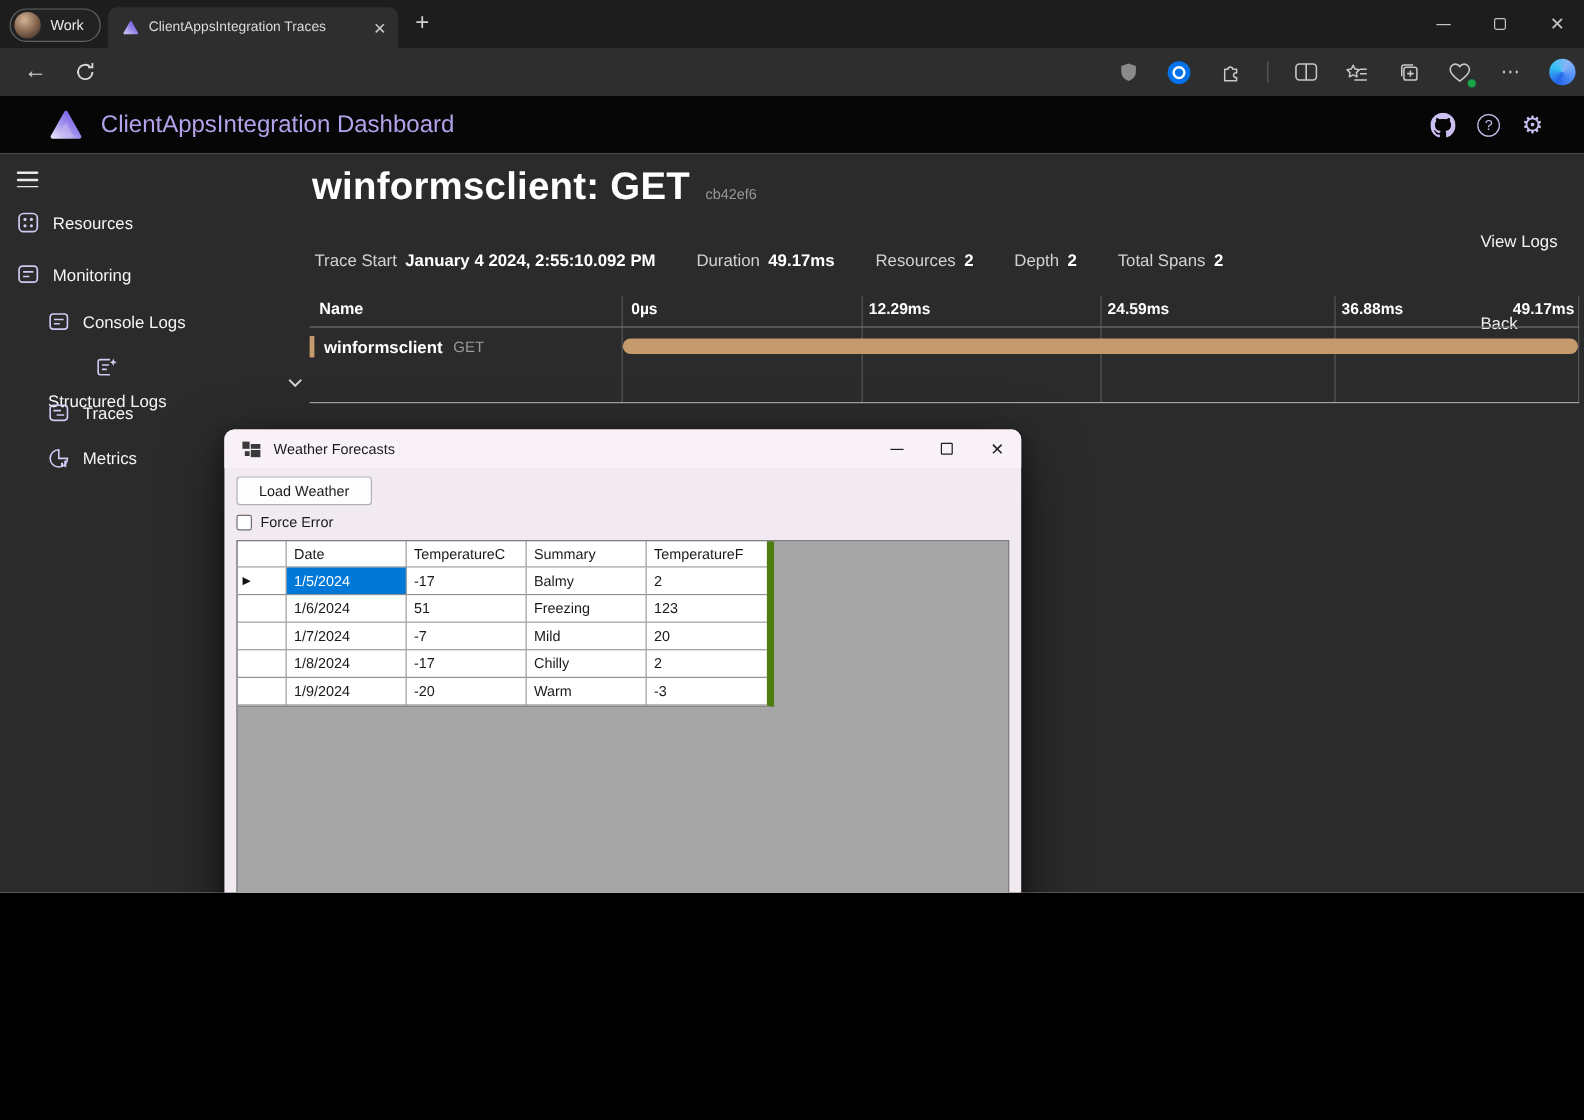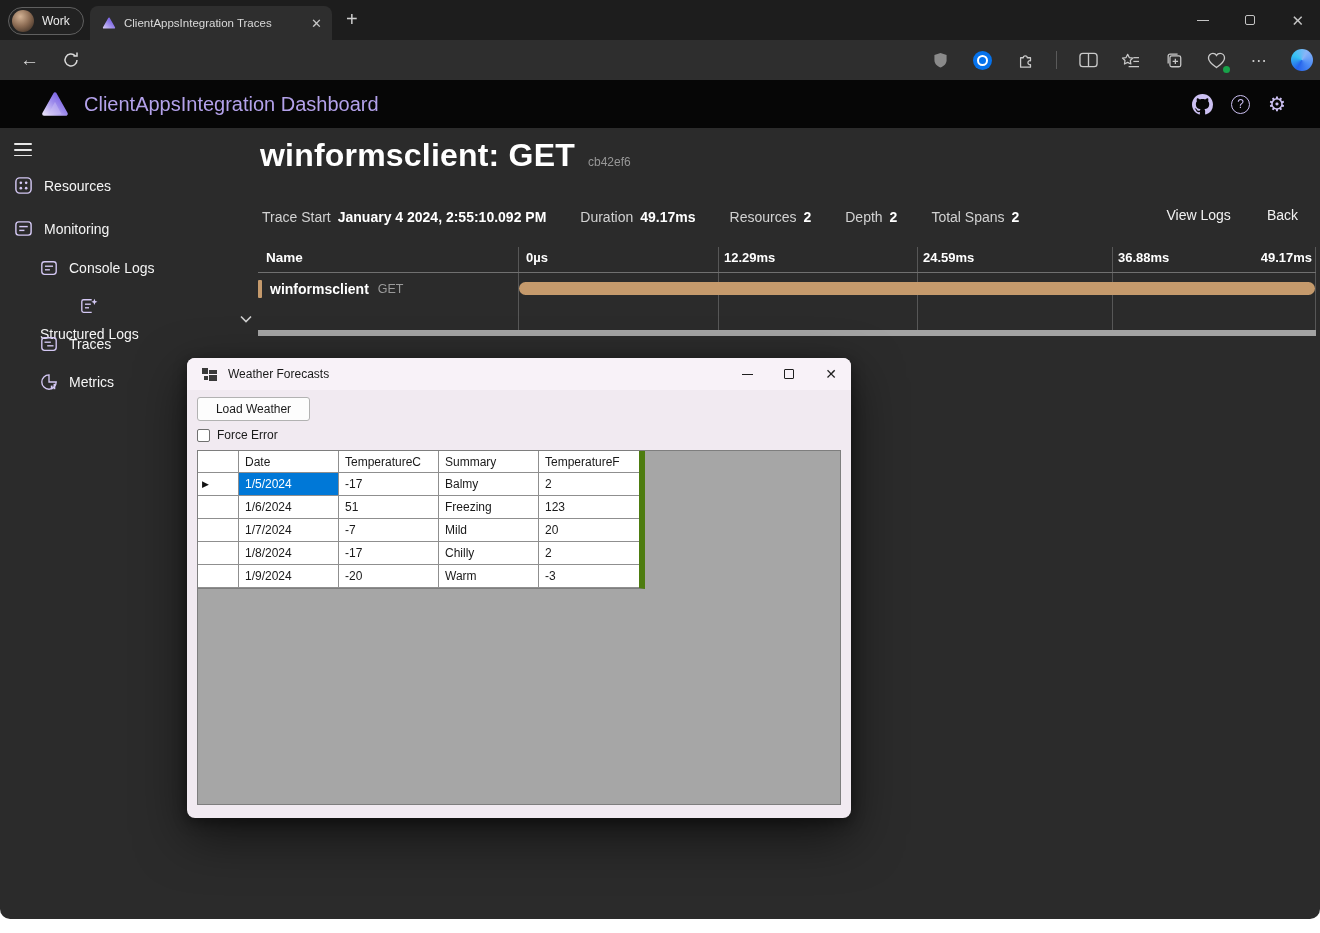--- a/index.html
+++ b/index.html
@@ -1,17 +1,17 @@
 <!DOCTYPE html>
 <html><head>
 <meta charset="utf-8">
 <style>
   * { margin:0; padding:0; box-sizing:border-box; }
   body { font-family:"Liberation Sans", sans-serif; background:#000; }
-  #page { position:relative; width:1320px; height:933px; overflow:hidden; background:#ffffff; font-family:"Liberation Sans", sans-serif; }
+  #page { position:relative; width:1320px; height:744px; overflow:hidden; background:#ffffff; font-family:"Liberation Sans", sans-serif; }
 
   
   .tabstrip { position:absolute; top:0; left:0; width:1320px; height:40px; background:#1d1d1d; }
   .profile-pill { position:absolute; left:8px; top:7px; height:28px; border:1px solid #606060; border-radius:15px; display:flex; align-items:center; gap:8px; padding:0 13px 0 3px; background:#222; }
   .avatar { width:22px; height:22px; border-radius:50%; background:radial-gradient(circle at 38% 30%, #d3b294 0%, #8a6a52 48%, #2b211a 100%); }
   .profile-label { color:#eaeaea; font-size:12px; }
   .tab { position:absolute; left:90px; top:6px; width:242px; height:34px; background:#2e2e2e; border-radius:8px 8px 0 0; display:flex; align-items:center; padding:0 10px 0 12px; gap:8px; }
   .tab-title { color:#dadada; font-size:11.5px; flex:1; white-space:nowrap; overflow:hidden; }
   .tab-close { color:#c8c8c8; font-size:13px; line-height:1; cursor:default; }
   .newtab { position:absolute; left:346px; top:8px; color:#cfcfcf; font-size:20px; font-weight:300; }
@@ -59,25 +59,25 @@
   .chev { position:absolute; left:226px; color:#cfcfcf; }
 
   
   .trace-head { position:absolute; left:260px; top:9px; display:flex; align-items:baseline; gap:13px; }
   .trace-title { color:#fff; font-size:32px; font-weight:700; letter-spacing:.2px; }
   .trace-id { color:#979797; font-size:12px; }
   .meta-row { position:absolute; left:262px; top:81px; display:flex; gap:34px; font-size:14px; align-items:center; }
   .meta-pair { display:flex; gap:7px; white-space:nowrap; }
   .meta-label { color:#d2d2d2; }
   .meta-value { color:#fff; font-weight:700; }
-  .trace-actions { position:absolute; right:22px; top:79px; display:flex; gap:36px; font-size:14px; color:#f2f2f2; }
+  .trace-actions { position:absolute; right:22px; top:65px; display:flex; gap:52px; font-size:14px; color:#f2f2f2;flex-direction:column; }
   .trace-actions span { cursor:default; }
 
   
-  .timeline { position:absolute; left:258px; top:114px; width:1058px; height:94px; border-bottom:6px solid #a3a3a3;text-decoration:underline; }
+  .timeline { position:absolute; left:258px; top:114px; width:1058px; height:94px; border-bottom:1px solid #a3a3a3;text-decoration:underline; }
   .vline { position:absolute; top:5px; bottom:0; width:1px; background:#575757; }
   .tl-header { position:absolute; top:0; left:0; right:0; height:31px; border-bottom:1px solid #707070; }
   .tl-name-h { position:absolute; left:8px; bottom:7px; color:#fff; font-weight:700; font-size:13.5px; }
   .tick { position:absolute; bottom:7px; color:#fff; font-weight:700; font-size:13px; }
   .tl-row { position:absolute; left:0; width:100%; height:31px;padding-left:33px; }
   .row-label { position:absolute; top:0; height:100%; display:flex; align-items:center; }
   .chip { width:4px; height:18px; border-radius:1px; margin-right:8px; }
   .span-name { color:#fff; font-weight:600; font-size:14px; }
   .span-op { color:#9a9a9a; font-size:12.5px; margin-left:9px; }
   .bar-area { position:absolute; left:261px; right:1px; top:0; height:100%; }

